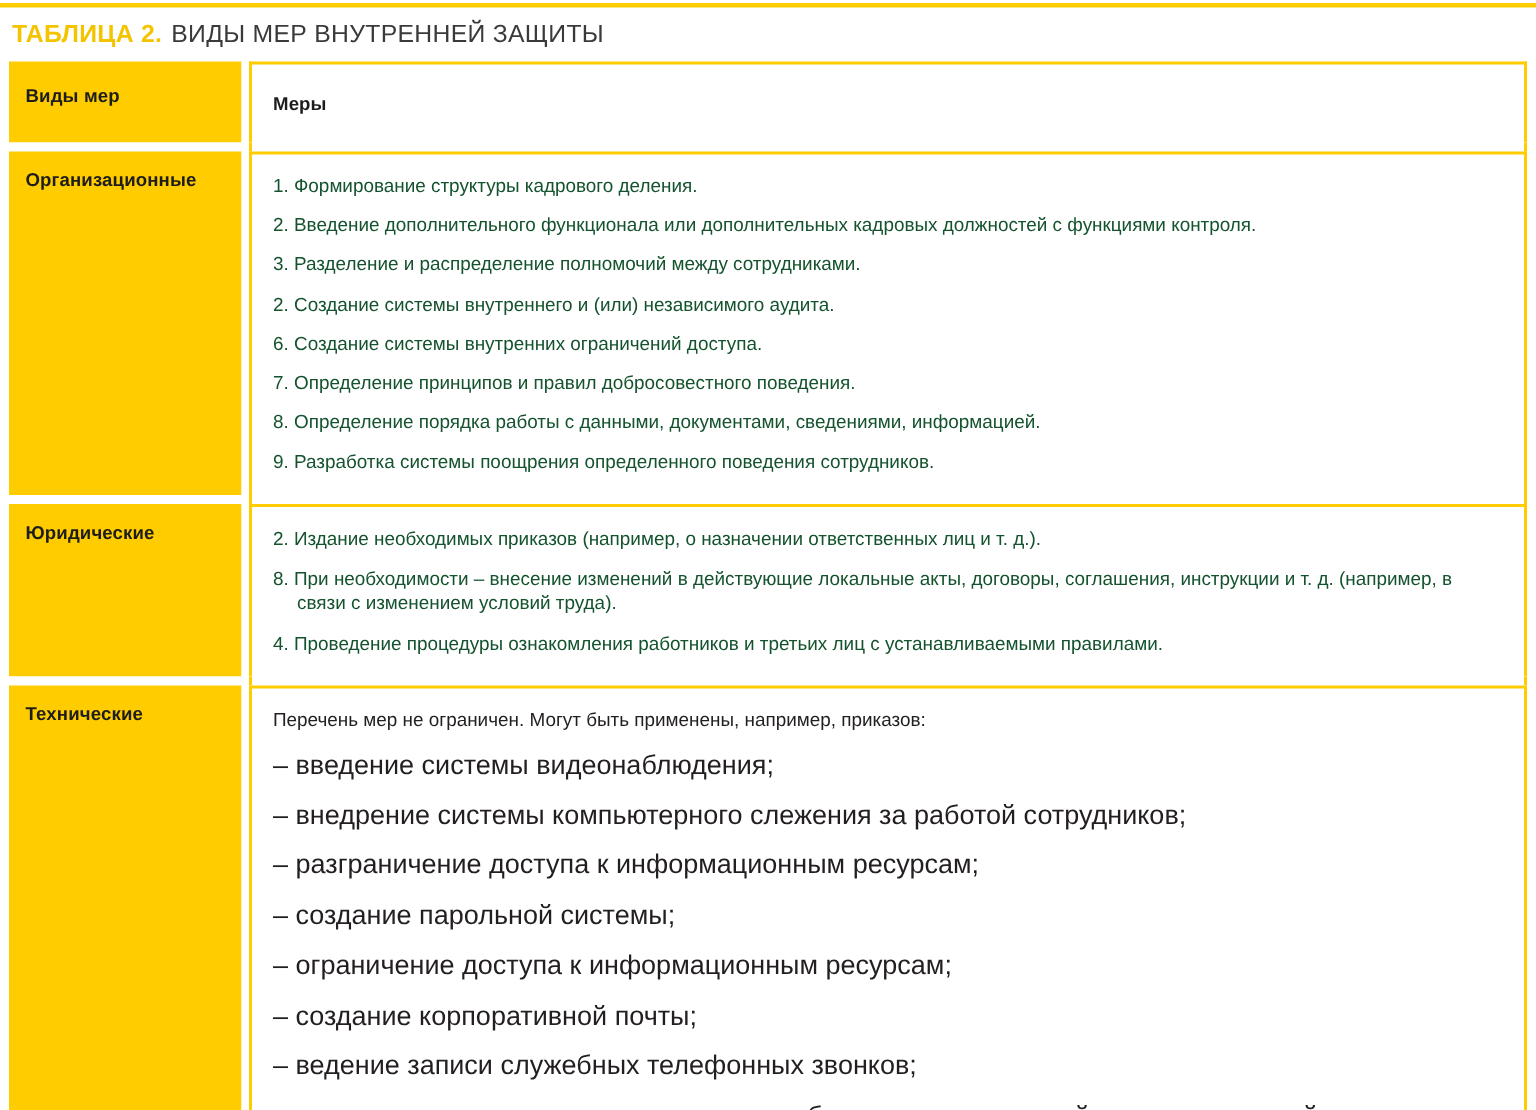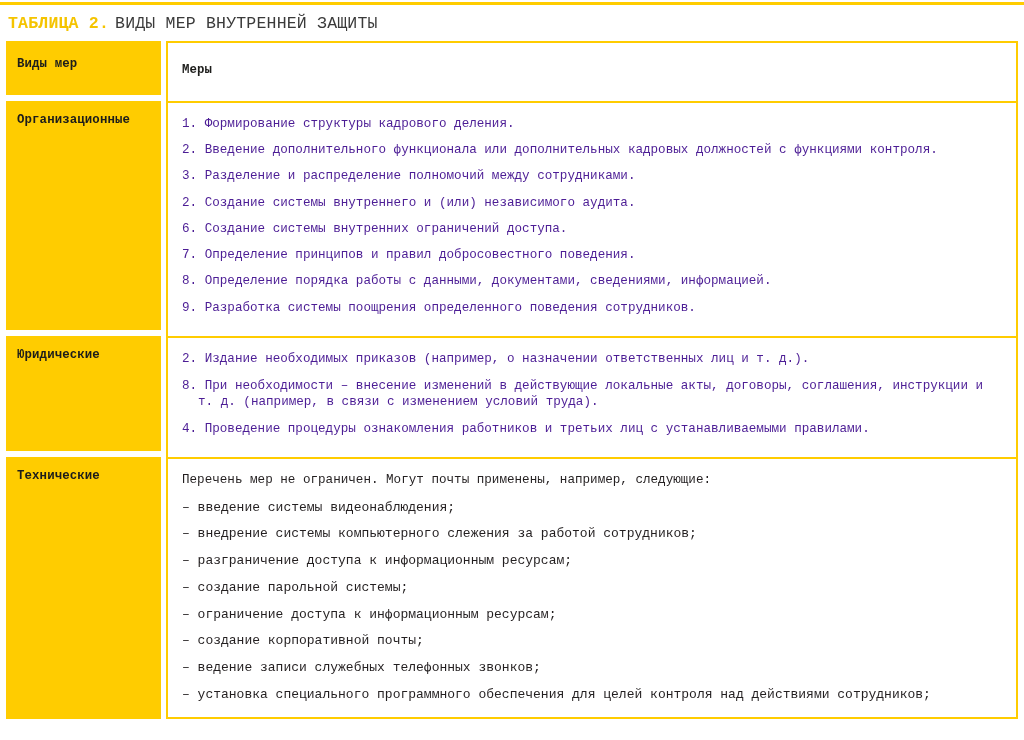--- a/index.html
+++ b/index.html
@@ -13,21 +13,20 @@
     font-family: "Liberation Sans", "DejaVu Sans", sans-serif;
     color: #231f20;
     overflow: hidden;
   }
 
   .page {
     position: relative;
     width: 1024px;
     height: 740px;
     box-sizing: border-box;
-    font-family: Liberation Mono, monospace;
   }
 
   
   .top-rule {
     position: absolute;
     top: 2px;
     left: 0;
     width: 1024px;
     height: 3px;
     background: #ffcc00;
@@ -139,41 +138,41 @@
 
   
   .measure-list {
     margin: 0;
     padding: 0;
     list-style: none;
   }
   .measure-list li {
     font-size: 12.6px;
     line-height: 1.33;
-    color: #4c1d95;
+    color: #14532d;
     margin-bottom: 9.5px;
     padding-left: 16px;
     text-indent: -16px;
   }
   .measure-list li:last-child {
     margin-bottom: 0;
   }
   .lead-text {
     font-size: 12.6px;
     line-height: 1.33;
     color: #231f20;
     margin: 0 0 9.5px 0;
   }
   .dash-list {
     margin: 0;
     padding: 0;
     list-style: none;
   }
   .dash-list li {
-    font-size: 13px;
+    font-size: 18px;
     line-height: 1.33;
     color: #231f20;
     margin-bottom: 9.5px;
     padding-left: 15px;
     text-indent: -15px;
   }
   .dash-list li:last-child {
     margin-bottom: 0;
   }
 </style>
@@ -243,21 +242,21 @@
     <div class="rowgap">
       <div class="cat-cell"></div>
       <div class="gap-cell"></div>
       <div class="body-cell"></div>
     </div>
 
     <div class="trow">
       <div class="cat-cell">Технические</div>
       <div class="gap-cell"></div>
       <div class="body-cell">
-        <p class="lead-text">Перечень мер не ограничен. Могут почты применены, например, следующие:</p>
+        <p class="lead-text">Перечень мер не ограничен. Могут быть применены, например, приказов:</p>
         <ul class="dash-list">
           <li>– введение системы видеонаблюдения;</li>
           <li>– внедрение системы компьютерного слежения за работой сотрудников;</li>
           <li>– разграничение доступа к информационным ресурсам;</li>
           <li>– создание парольной системы;</li>
           <li>– ограничение доступа к информационным ресурсам;</li>
           <li>– создание корпоративной почты;</li>
           <li>– ведение записи служебных телефонных звонков;</li>
           <li>– установка специального программного обеспечения для целей контроля над действиями сотрудников;</li>
 

